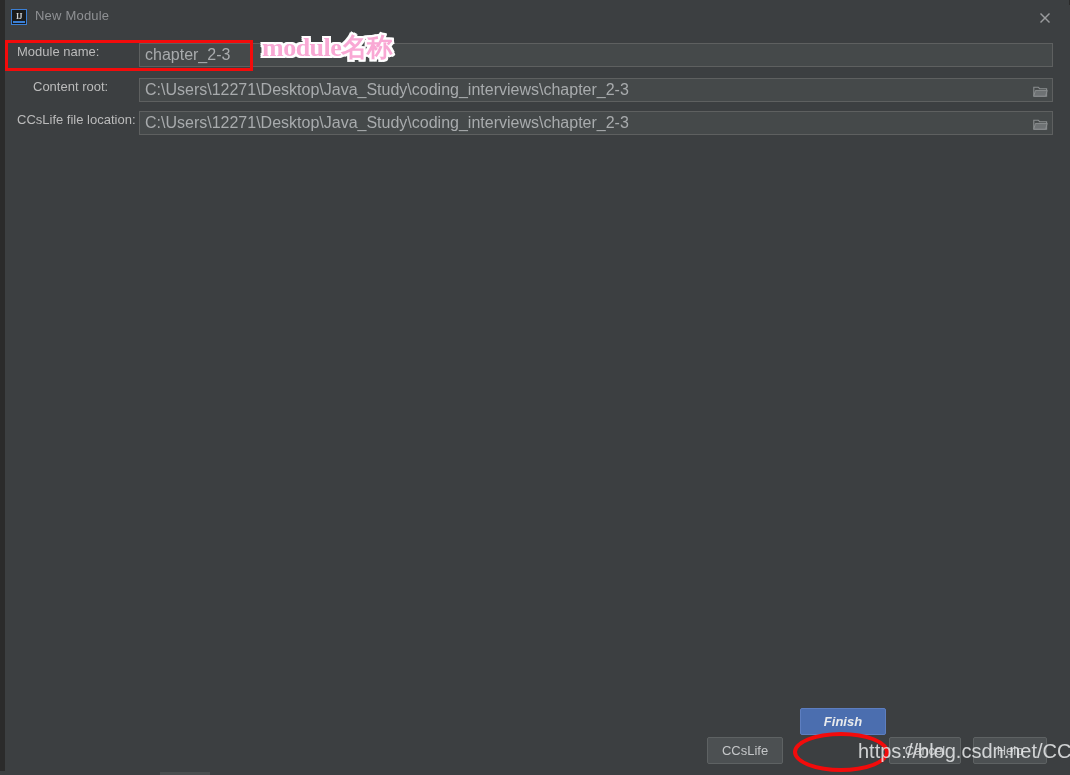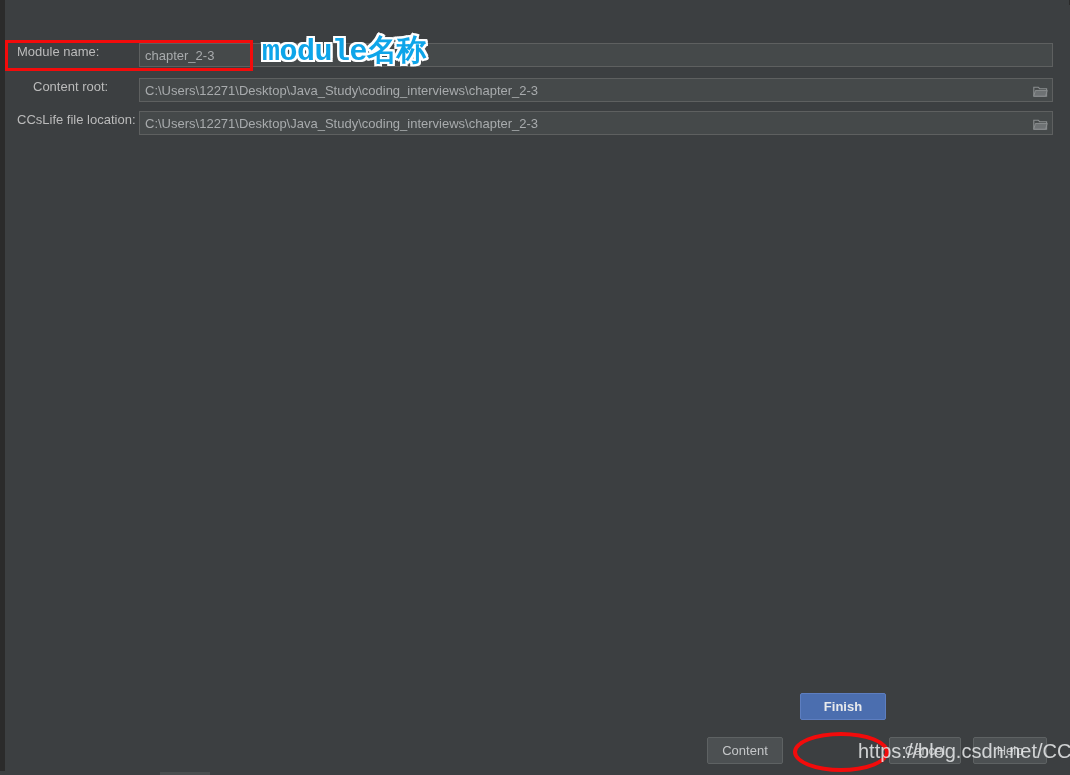--- a/index.html
+++ b/index.html
@@ -111,21 +111,21 @@
   .field {
     position: absolute;
     height: 24px;
     background: #45494a;
     border: 1px solid #5e6060;
     display: flex;
     align-items: center;
   }
   .field-value {
     padding-left: 5px;
-    font-size: 13px;
+    font-size: 16px;
     color: #a8abad;
     white-space: nowrap;
     overflow: hidden;
   }
   .browse-btn {
     position: absolute;
     right: 1px; top: 1px;
     width: 22px; height: 22px;
     display: flex;
     align-items: center;
@@ -162,24 +162,24 @@
     pointer-events: none;
   }
   .anno-ellipse {
     position: absolute;
     border: 4px solid #f30b0b;
     border-radius: 50%;
     pointer-events: none;
   }
   .anno-text {
     position: absolute;
-    font-size: 30px;
+    font-size: 26px;
     font-weight: bold;
-    color: #0ea5e9;
-    font-family: Liberation Mono, monospace;
+    color: #f9a8d4;
+    font-family: Liberation Serif, serif;
     letter-spacing: -0.5px;
     white-space: nowrap;
     -webkit-text-stroke: 4px #ffffff;
     paint-order: stroke fill;
     text-shadow:
       -2px -2px 0 #fff,  2px -2px 0 #fff,
       -2px  2px 0 #fff,  2px  2px 0 #fff,
        0px -2px 0 #fff,  0px  2px 0 #fff,
       -2px  0px 0 #fff,  2px  0px 0 #fff;
     pointer-events: none;
@@ -226,20 +226,33 @@
     <div class="bg-tab" style="left:116px; width:110px;"></div>
     <div class="bg-tab" style="left:340px; width:175px;"></div>
     <div class="bg-tab" style="left:516px; width:265px;"></div>
     <div class="bg-tab" style="left:782px; width:288px;"></div>
   </div>
 
   <div class="edge-left"></div>
 
   <div class="dialog">
 
+    <div class="titlebar">
+      <div class="ij-icon">
+        <div class="ij-text">IJ</div>
+        <div class="ij-bar"></div>
+      </div>
+      <div class="title-text">New Module</div>
+      <div class="close-btn">
+        <svg width="12" height="12" viewBox="0 0 12 12">
+          <line x1="1.5" y1="1.5" x2="10.5" y2="10.5" stroke="#9a9c9e" stroke-width="1.4"></line>
+          <line x1="10.5" y1="1.5" x2="1.5" y2="10.5" stroke="#9a9c9e" stroke-width="1.4"></line>
+        </svg>
+      </div>
+    </div>
 
     <div class="row" style="top:43px; width:1050px;">
       <div class="row-label" style="left:12px;">Module name:</div>
       <div class="field" style="left:134px; width:914px;">
         <div class="field-value">chapter_2-3</div>
       </div>
     </div>
 
     <div class="row" style="top:78px; width:1050px;">
       <div class="row-label" style="left:28px;">Content root:</div>
@@ -260,23 +273,23 @@
         <div class="field-value" style="max-width:884px;">C:\Users\12271\Desktop\Java_Study\coding_interviews\chapter_2-3</div>
         <div class="browse-btn">
           <svg width="15" height="13" viewBox="0 0 15 13">
             <path d="M0.8 2.2 L5.3 2.2 L6.6 3.7 L13.6 3.7 L13.6 11.2 L0.8 11.2 Z" fill="none" stroke="#8b8e90" stroke-width="1.1"></path>
             <path d="M2.4 5.4 L14.2 5.4 L12.6 11.2 L0.8 11.2 Z" fill="#6e7274" stroke="#8b8e90" stroke-width="1"></path>
           </svg>
         </div>
       </div>
     </div>
 
-    <div class="btn" style="left:702px; top:737px; width:76px;">Content</div>
-
-    <div class="btn primary" style="left:795px; top:693px; width:86px;">Finish</div>
+    <div class="btn" style="left:702px; top:737px; width:76px;">CCsLife</div>
+
+    <div class="btn primary" style="left:795px; top:708px; width:86px;font-style:italic;">Finish</div>
 
     <div class="btn" style="left:884px; top:737px; width:72px;">Cancel</div>
 
     <div class="btn" style="left:968px; top:737px; width:74px;">Help</div>
 
   </div>
 
   <div class="edge-bottom"></div>
   <div class="taskbar-hint"></div>
 

